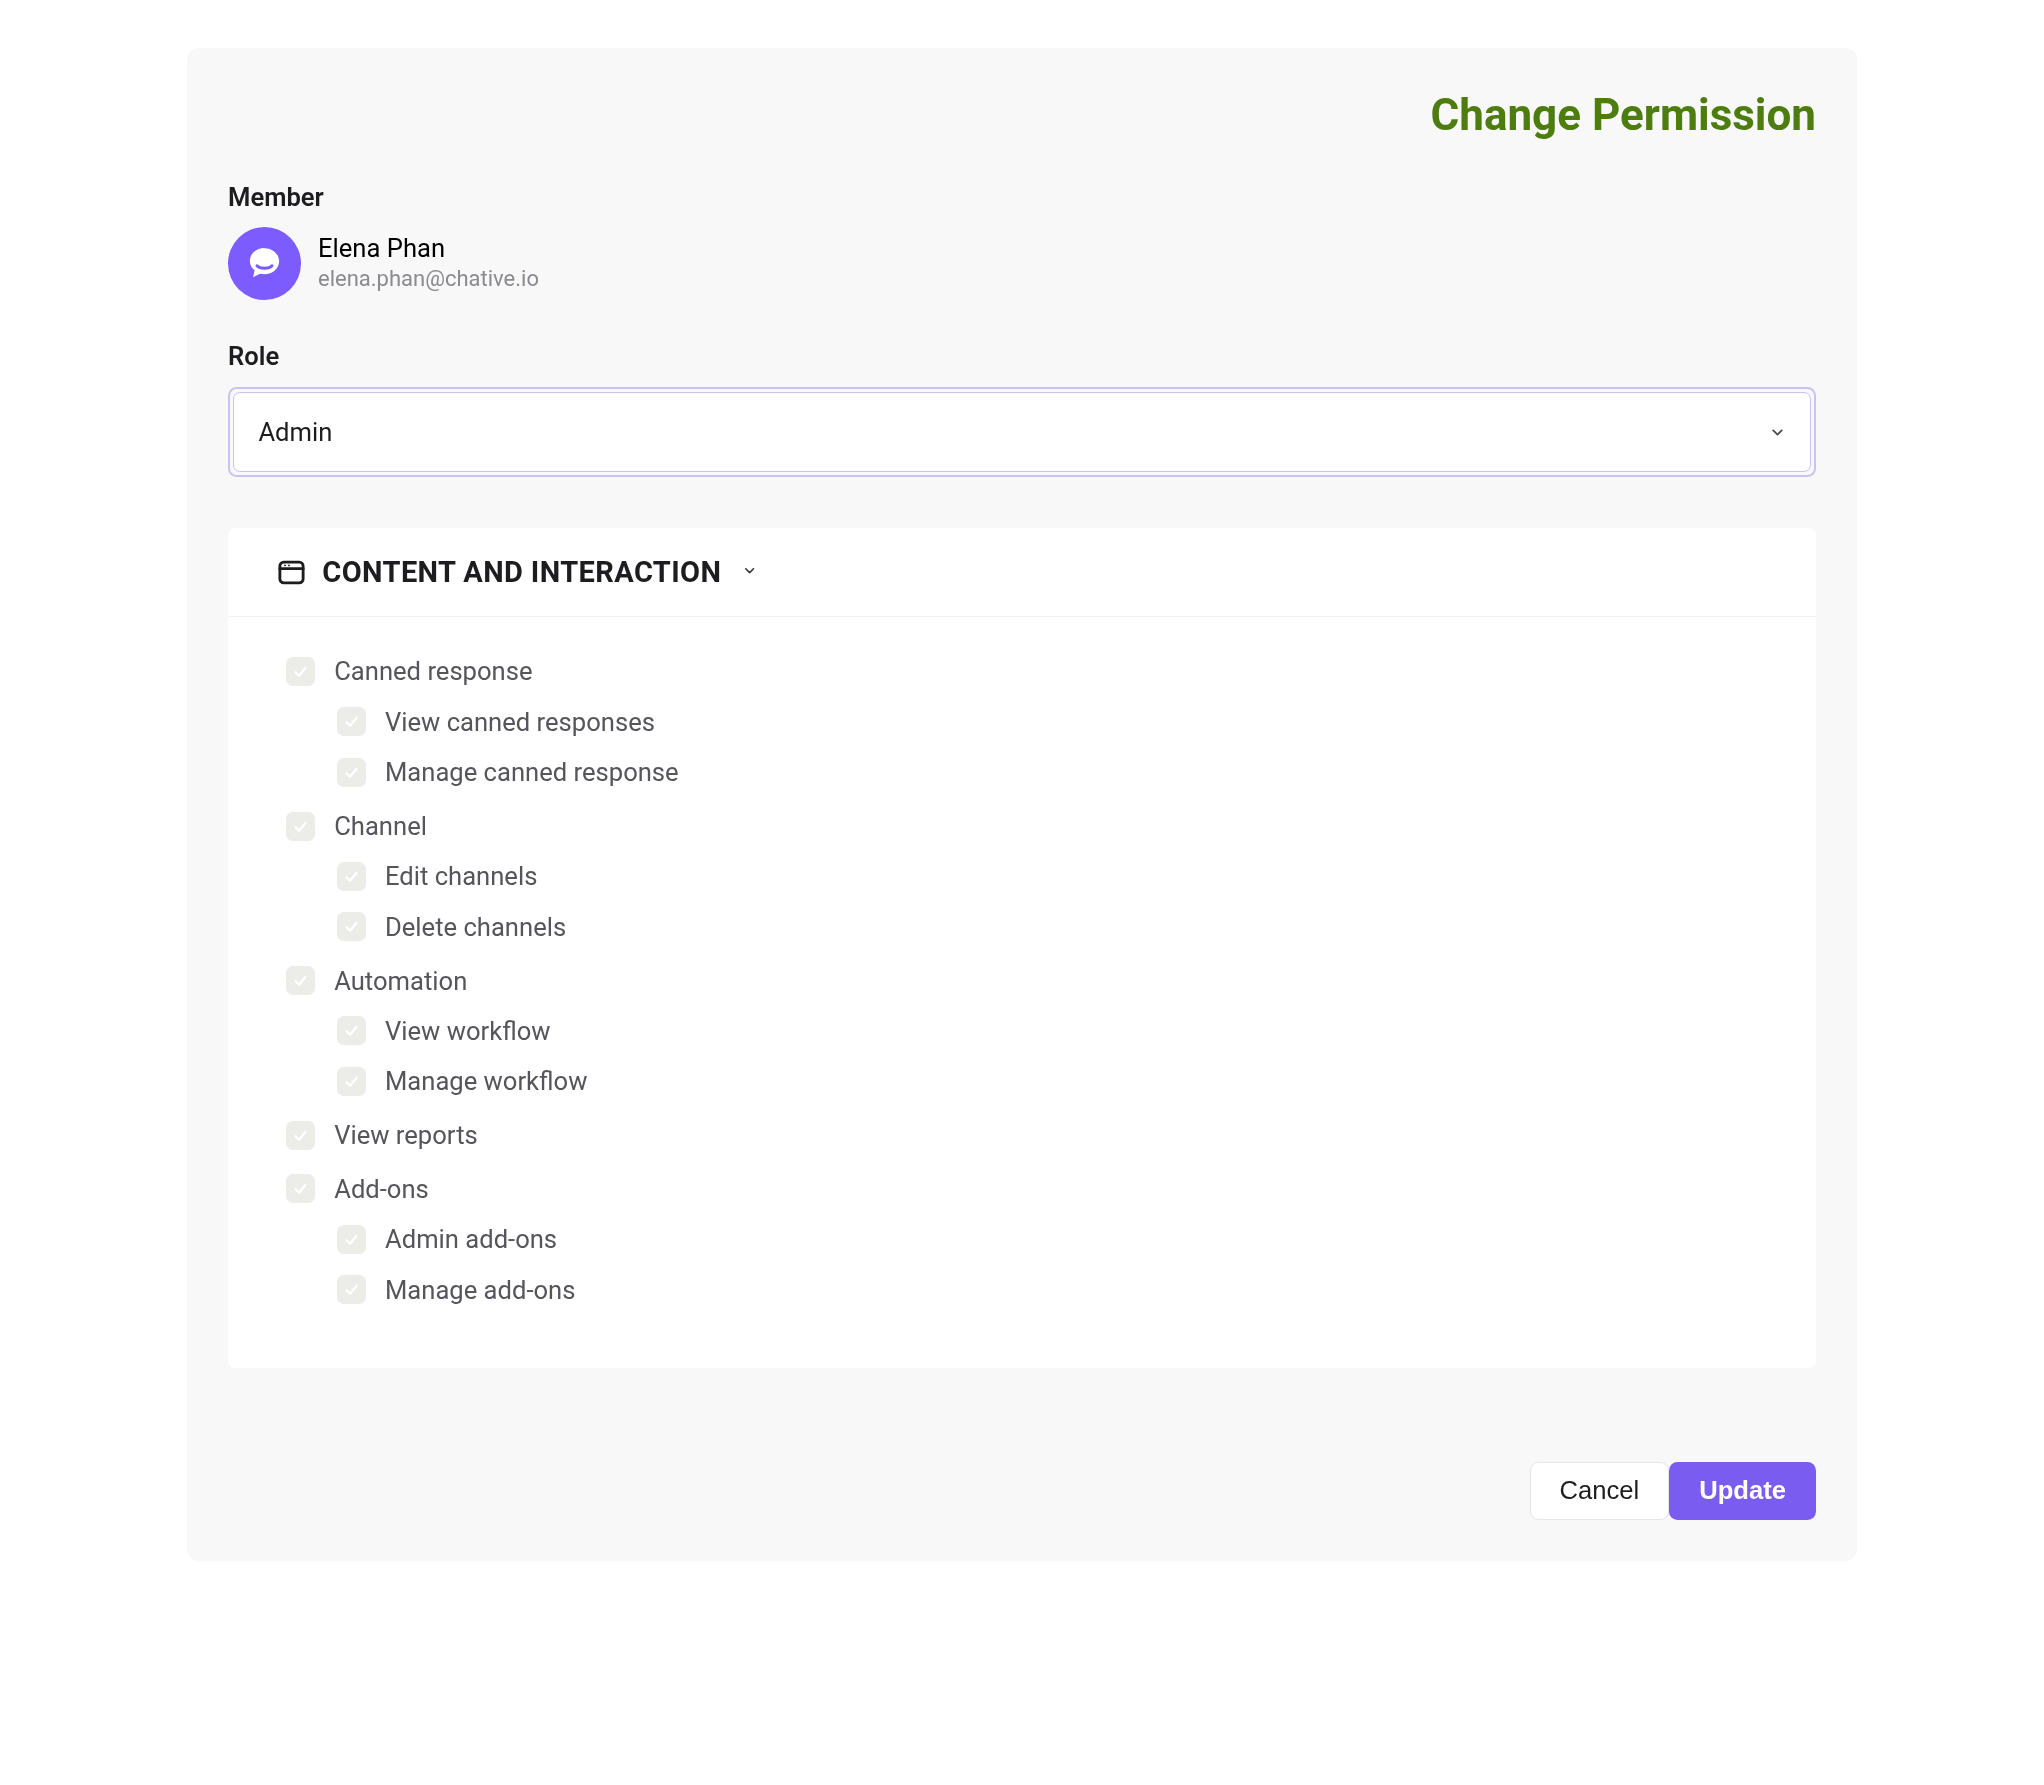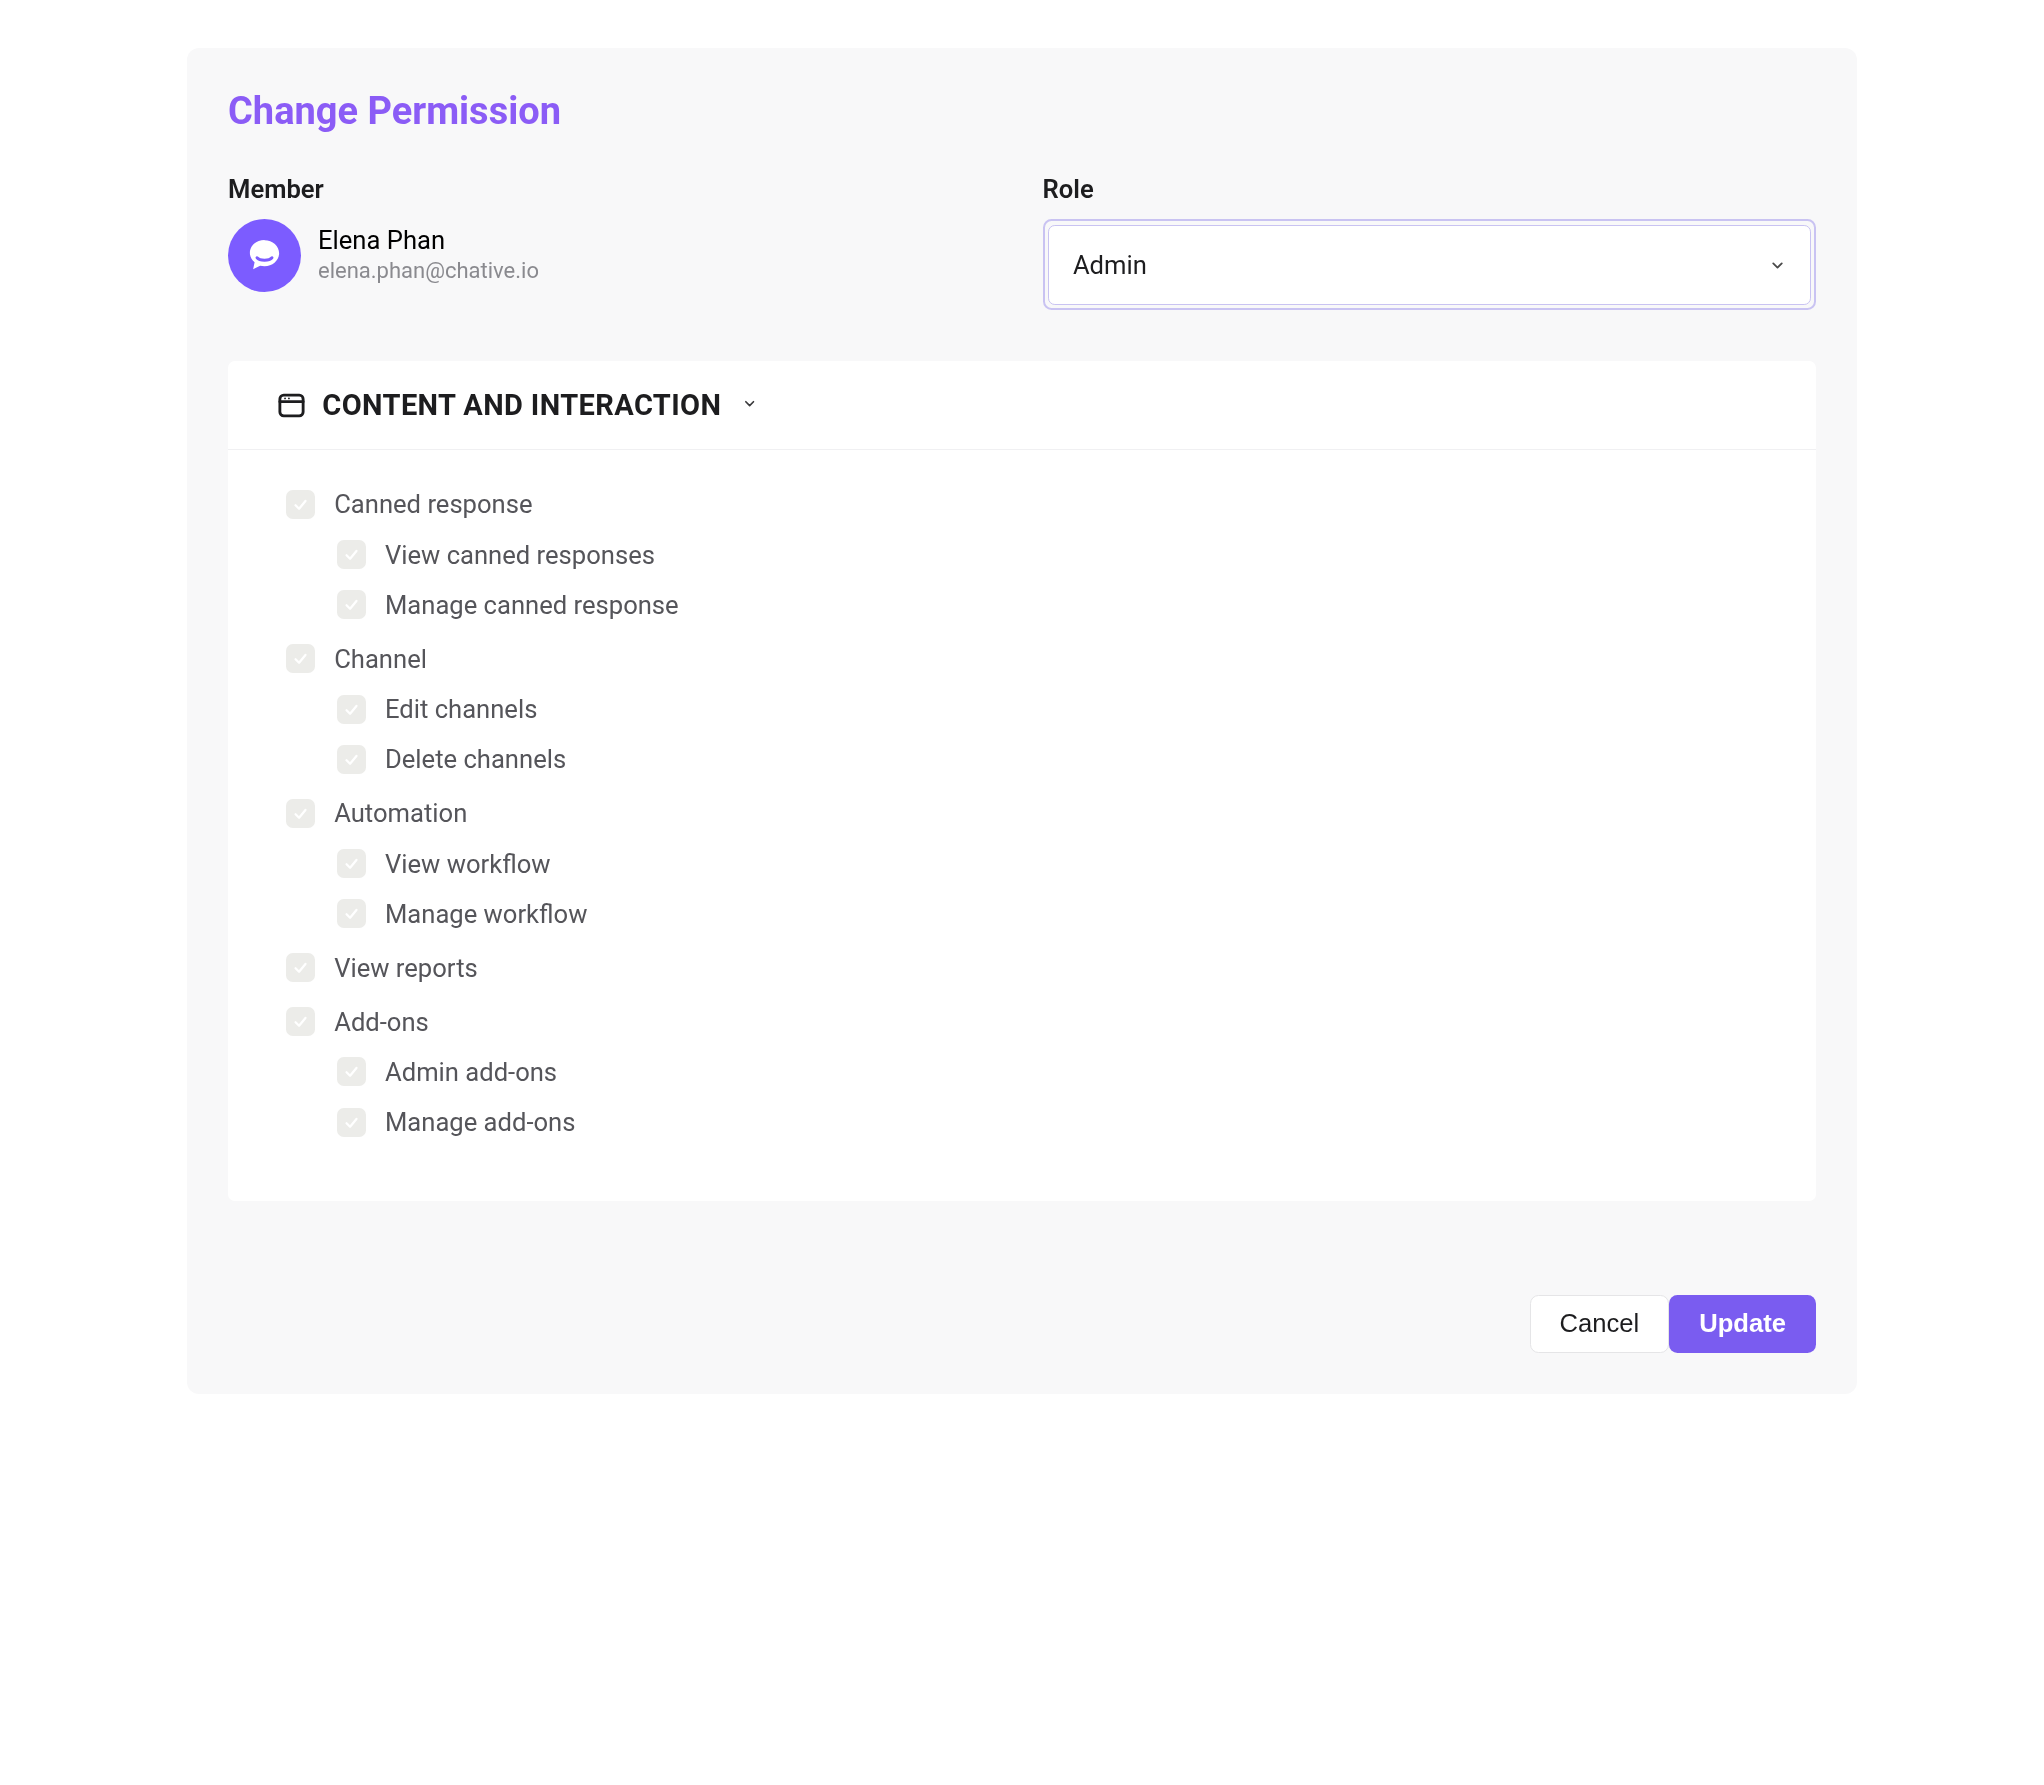--- a/index.html
+++ b/index.html
@@ -13,29 +13,31 @@
       padding: 48px;
     }
     .panel {
       background: #f8f8f9;
       border-radius: 12px;
       padding: 41px;
       max-width: 1670px;
       margin: 0 auto;
     }
     .title {
-      font-size: 38px;
+      font-size: 44px;
       font-weight: 700;
-      color: #8b5cf6;
+      color: #4d7c0f;
       margin-bottom: 41px;
+      text-align: right;
     }
     .top-row {
       display: flex;
       gap: 41px;
       margin-bottom: 51px;
+      flex-direction: column;
     }
     .top-col {
       flex: 1;
       min-width: 0;
     }
     .section-label {
       font-size: 25.6px;
       font-weight: 600;
       color: #1d1d1f;
       margin-bottom: 15.3px;

